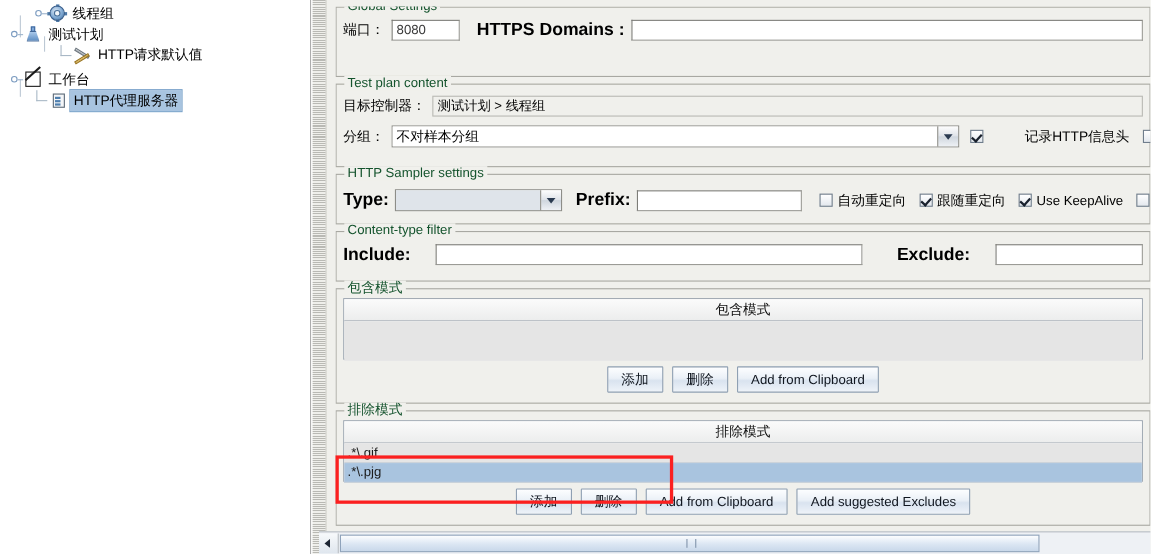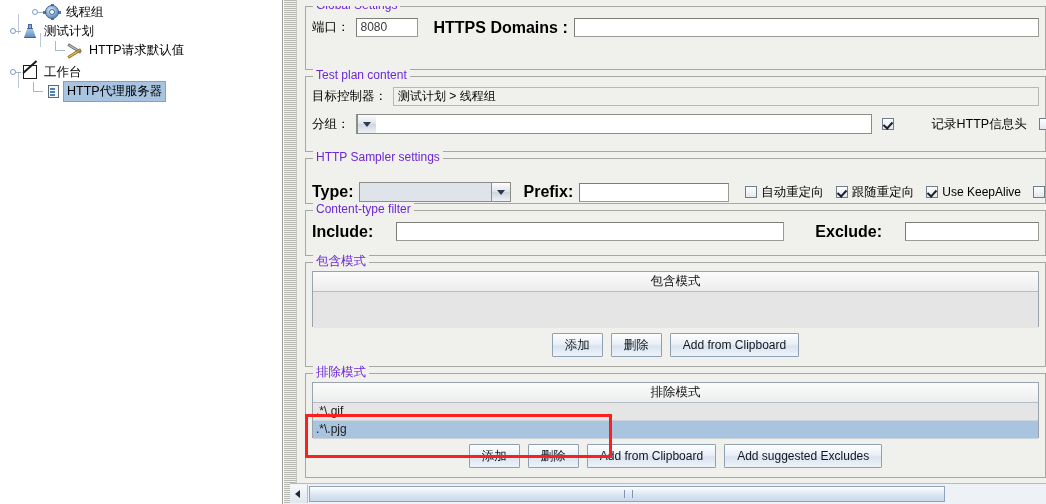--- a/index.html
+++ b/index.html
@@ -215,21 +215,21 @@
     margin-bottom: 6px;
     padding: 6px 6px 6px 6px;
     box-sizing: border-box;
   }
   .group > .legend {
     position: absolute;
     top: -8px; left: 7px;
     background: #f0f0ec;
     padding: 0 3px;
     font-size: 12px;
-    color: #6d28d9;
+    color: #14532d;
     line-height: 13px;
     white-space: nowrap;
     text-align: right;
   }
   .group.cjk > .legend { font-size: 12.5px; }
 
   .row { display: flex; align-items: center; white-space: nowrap; }
 
   .lbl {
     font-size: 12.5px;
@@ -493,36 +493,37 @@
 
       <div class="group" style="height:76px;">
         <span class="legend">Test plan content</span>
         <div class="row" style="margin-top:4px;">
           <span class="lbl">目标控制器：</span>
           <span class="tfield readonlyish" style="flex:1 1 auto; color:#000; background:#f0f0ec; border-color:#b9b9b4;">测试计划 &gt; 线程组</span>
         </div>
         <div class="row" style="margin-top:8px;">
           <span class="lbl">分组：</span>
           <span class="combo" style="flex:0 0 516px;">
+            <span class="combo-text">不对样本分组</span>
             <span class="combo-btn"></span>
           </span>
           <span class="ckwrap" style="margin-left:10px;gap:34px;">
             <span class="ckbox checked"></span>
             <span class="cklabel">记录HTTP信息头</span>
           </span>
           <span class="ckwrap" style="margin-left:12px;">
             <span class="ckbox"></span>
             <span class="cklabel">添加</span>
           </span>
         </div>
       </div>
 
       <div class="group" style="height:46px;">
         <span class="legend">HTTP Sampler settings</span>
-        <div class="row" style="margin-top:17px;">
+        <div class="row" style="margin-top:7px;">
           <span class="lbl en">Type:</span>
           <span class="combo disabled" style="flex:0 0 152px;">
             <span class="combo-text"></span>
             <span class="combo-btn"></span>
           </span>
           <span class="lbl en" style="padding-left:12px;">Prefix:</span>
           <span class="tfield" style="flex:0 0 150px;"></span>
 
           <span class="ckwrap" style="margin-left:16px;">
             <span class="ckbox"></span>

